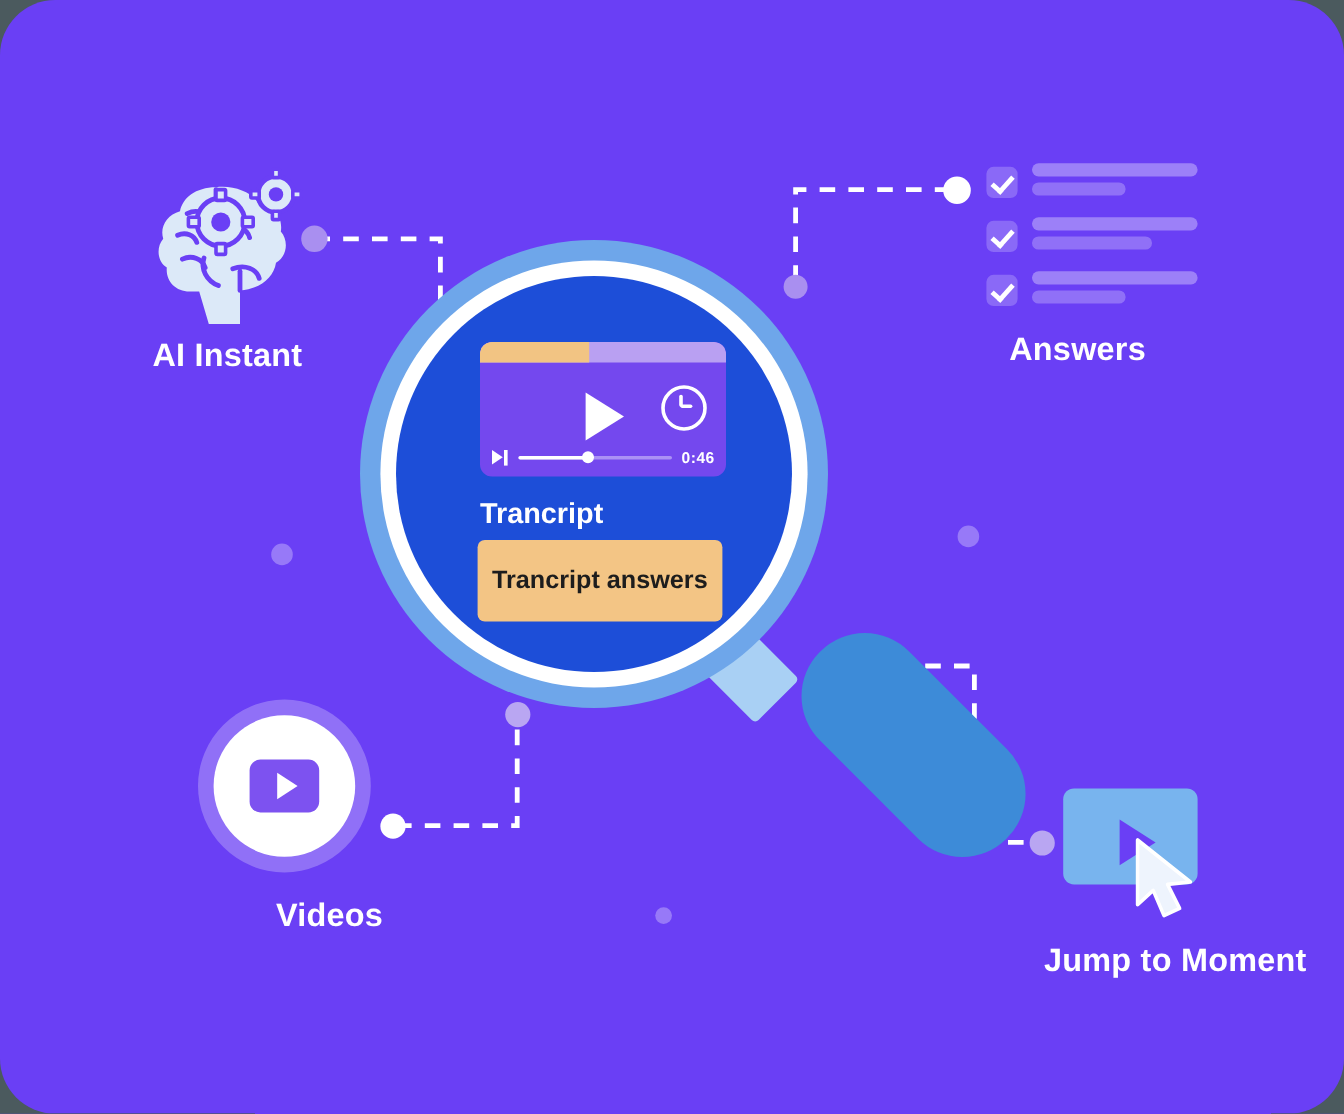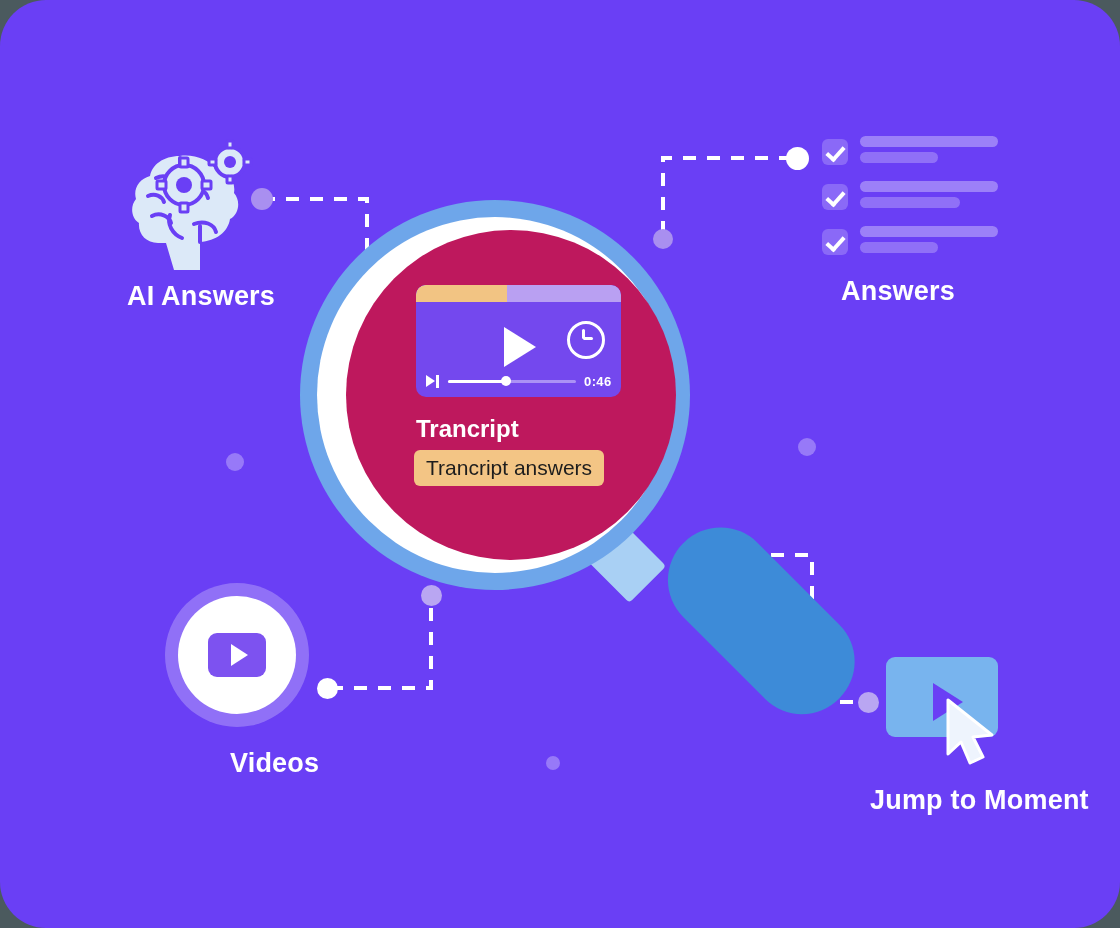--- a/index.html
+++ b/index.html
@@ -127,23 +127,23 @@
     position: absolute; left: 0; top: 0;
     width: 390px; height: 390px; border-radius: 50%;
     background: #6ea6ea;
   }
   #lens-white {
     position: absolute; left: 17px; top: 17px;
     width: 356px; height: 356px; border-radius: 50%;
     background: #ffffff;
   }
   #lens-glass {
-    position: absolute; left: 46px; top: 30px;
+    position: absolute; left: 30px; top: 30px;
     width: 330px; height: 330px; border-radius: 50%;
-    background: #be185d;
+    background: #1d4ed8;
     overflow: hidden;
   }
   #handle-neck {
     position: absolute; left: 318px; top: 318px;
     width: 68px; height: 52px;
     background: #a9d0f4;
     transform: rotate(45deg);
     transform-origin: 0 0;
     border-radius: 4px;
   }
@@ -234,22 +234,22 @@
   }
 
   
   #transcript-title {
     position: absolute; left: 70px; top: 185px;
     color: #ffffff; font-size: 24px; font-weight: bold;
   }
   #transcript-answer {
     position: absolute; left: 68px; top: 220px;
     background: #f3c585; color: #1d1d1d;
-    font-size: 21px; font-weight: normal;
-    padding: 6px 12px; border-radius: 6px;
+    font-size: 21px; font-weight: bold;
+    padding: 22px 12px; border-radius: 6px;
     white-space: nowrap;
     text-align: center;
   }
 </style>
 </head>
 <body>
 
 <div id="canvas">
 
   <div class="bgdot" style="left:226px; top:453px; width:18px; height:18px;"></div>
@@ -313,21 +313,21 @@
         <circle r="6" fill="#6a3ff5"></circle>
         <g fill="#dce9f8" stroke="#6a3ff5" stroke-width="3">
           <rect x="-3" y="-21" width="6" height="7" rx="1"></rect>
           <rect x="-3" y="14" width="6" height="7" rx="1"></rect>
           <rect x="-21" y="-3" width="7" height="6" rx="1"></rect>
           <rect x="14" y="-3" width="7" height="6" rx="1"></rect>
         </g>
       </g>
     </svg>
   </div>
-  <div class="label big" style="left:127px; top:281px;">AI Answers</div>
+  <div class="label big" style="left:127px; top:281px;">AI Instant</div>
 
   <div class="abs" id="checklist">
     <div class="check-row">
       <div class="check-box"></div>
       <div class="check-bars">
         <div class="bar" style="width:138px;"></div>
         <div class="bar short" style="width:78px;"></div>
       </div>
     </div>
     <div class="check-row">

